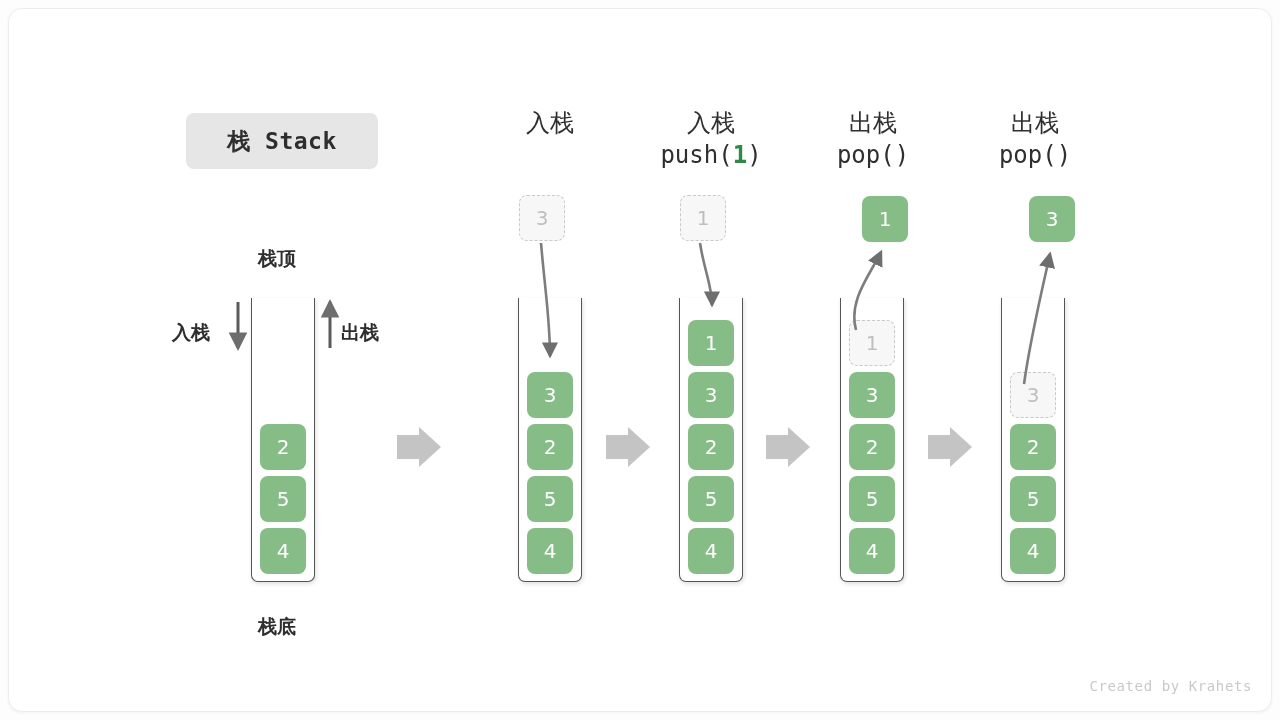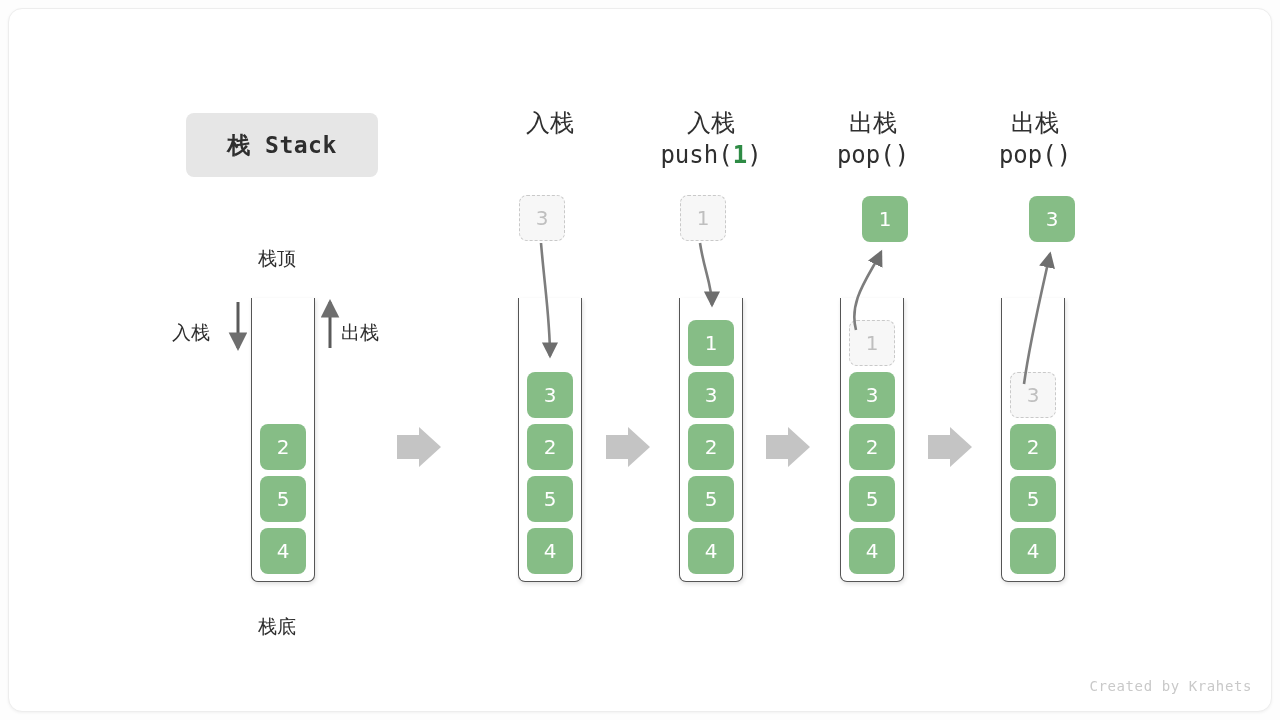--- a/index.html
+++ b/index.html
@@ -31,21 +31,21 @@
     box-shadow: 0 1px 3px rgba(0,0,0,0.05);
     box-sizing: border-box;
   }
 
   
   .title-badge {
     position: absolute;
     left: 186px;
     top: 113px;
     width: 192px;
-    height: 64px;
+    height: 56px;
     background: #e6e6e6;
     border-radius: 8px;
     display: flex;
     align-items: center;
     justify-content: center;
     font-family: "DejaVu Sans Mono", "Liberation Mono", monospace;
     font-size: 23px;
     font-weight: bold;
     color: #2e2e2e;
     letter-spacing: 0.5px;
@@ -110,21 +110,21 @@
     background: #f7f7f7;
     color: #bfbfbf;
     border: 1.6px dashed #c9c9c9;
   }
 
   
   .label-bold {
     position: absolute;
     font-family: "Liberation Sans", "DejaVu Sans", sans-serif;
     font-size: 19px;
-    font-weight: normal;
+    font-weight: bold;
     color: #2e2e2e;
     white-space: nowrap;
   }
 
   
   #overlay {
     position: absolute;
     left: 0;
     top: 0;
     width: 1280px;

